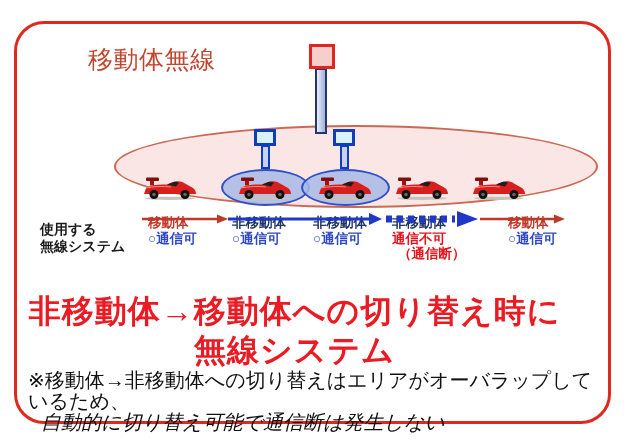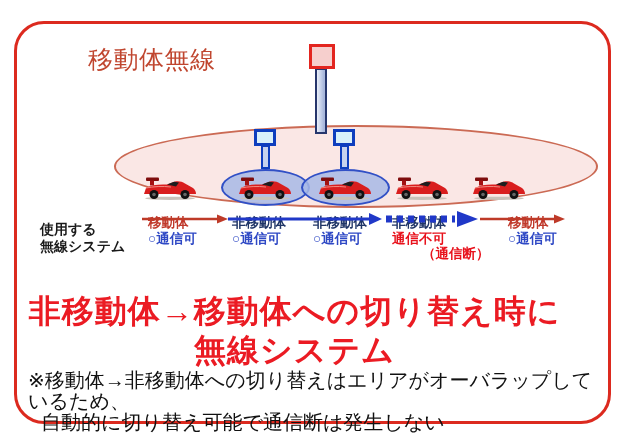--- a/index.html
+++ b/index.html
@@ -59,29 +59,29 @@
   .axis-caption { position:absolute; left:40px; top:221px; width:112px;
                   font-size:14px; font-weight:bold; color:#1A1A1A; line-height:17px; }
 
   .seg { position:absolute; top:215px; font-size:13.5px; font-weight:bold; line-height:16px; }
   .seg.s1 { left:148px; } .seg.s2 { left:232px; } .seg.s3 { left:313px; }
   .seg.s4 { left:392px; line-height:15.5px; } .seg.s5 { left:508px; }
   .sys-red  { color:#C0392B; }
   .sys-navy { color:#1F3566; }
   .st-blue  { color:#2F49C5; }
   .st-red   { color:#E8121C; }
-  .indent6  { padding-left:6px;margin-left:24px; }
+  .indent6  { padding-left:6px; }
 
   .headline { position:absolute; left:14px; top:292px; width:561px; text-align:center;
               font-size:32px; font-weight:bold; color:#EB1B23;
               line-height:39px; letter-spacing:1px; z-index:8; }
 
   .footnote { position:absolute; left:28px; top:370px; width:580px;
               font-size:20px; color:#111; line-height:21px; z-index:8; }
-  .footnote .l2 { margin-left:13px; }
+  .footnote .l2 { margin-left:13px;font-style:italic; }
 </style>
 </head>
 <body>
 
 <div id="canvas">
 
   <div class="frame"></div>
 
   <div class="legend">
     <div class="mobile">移動体無線</div>

